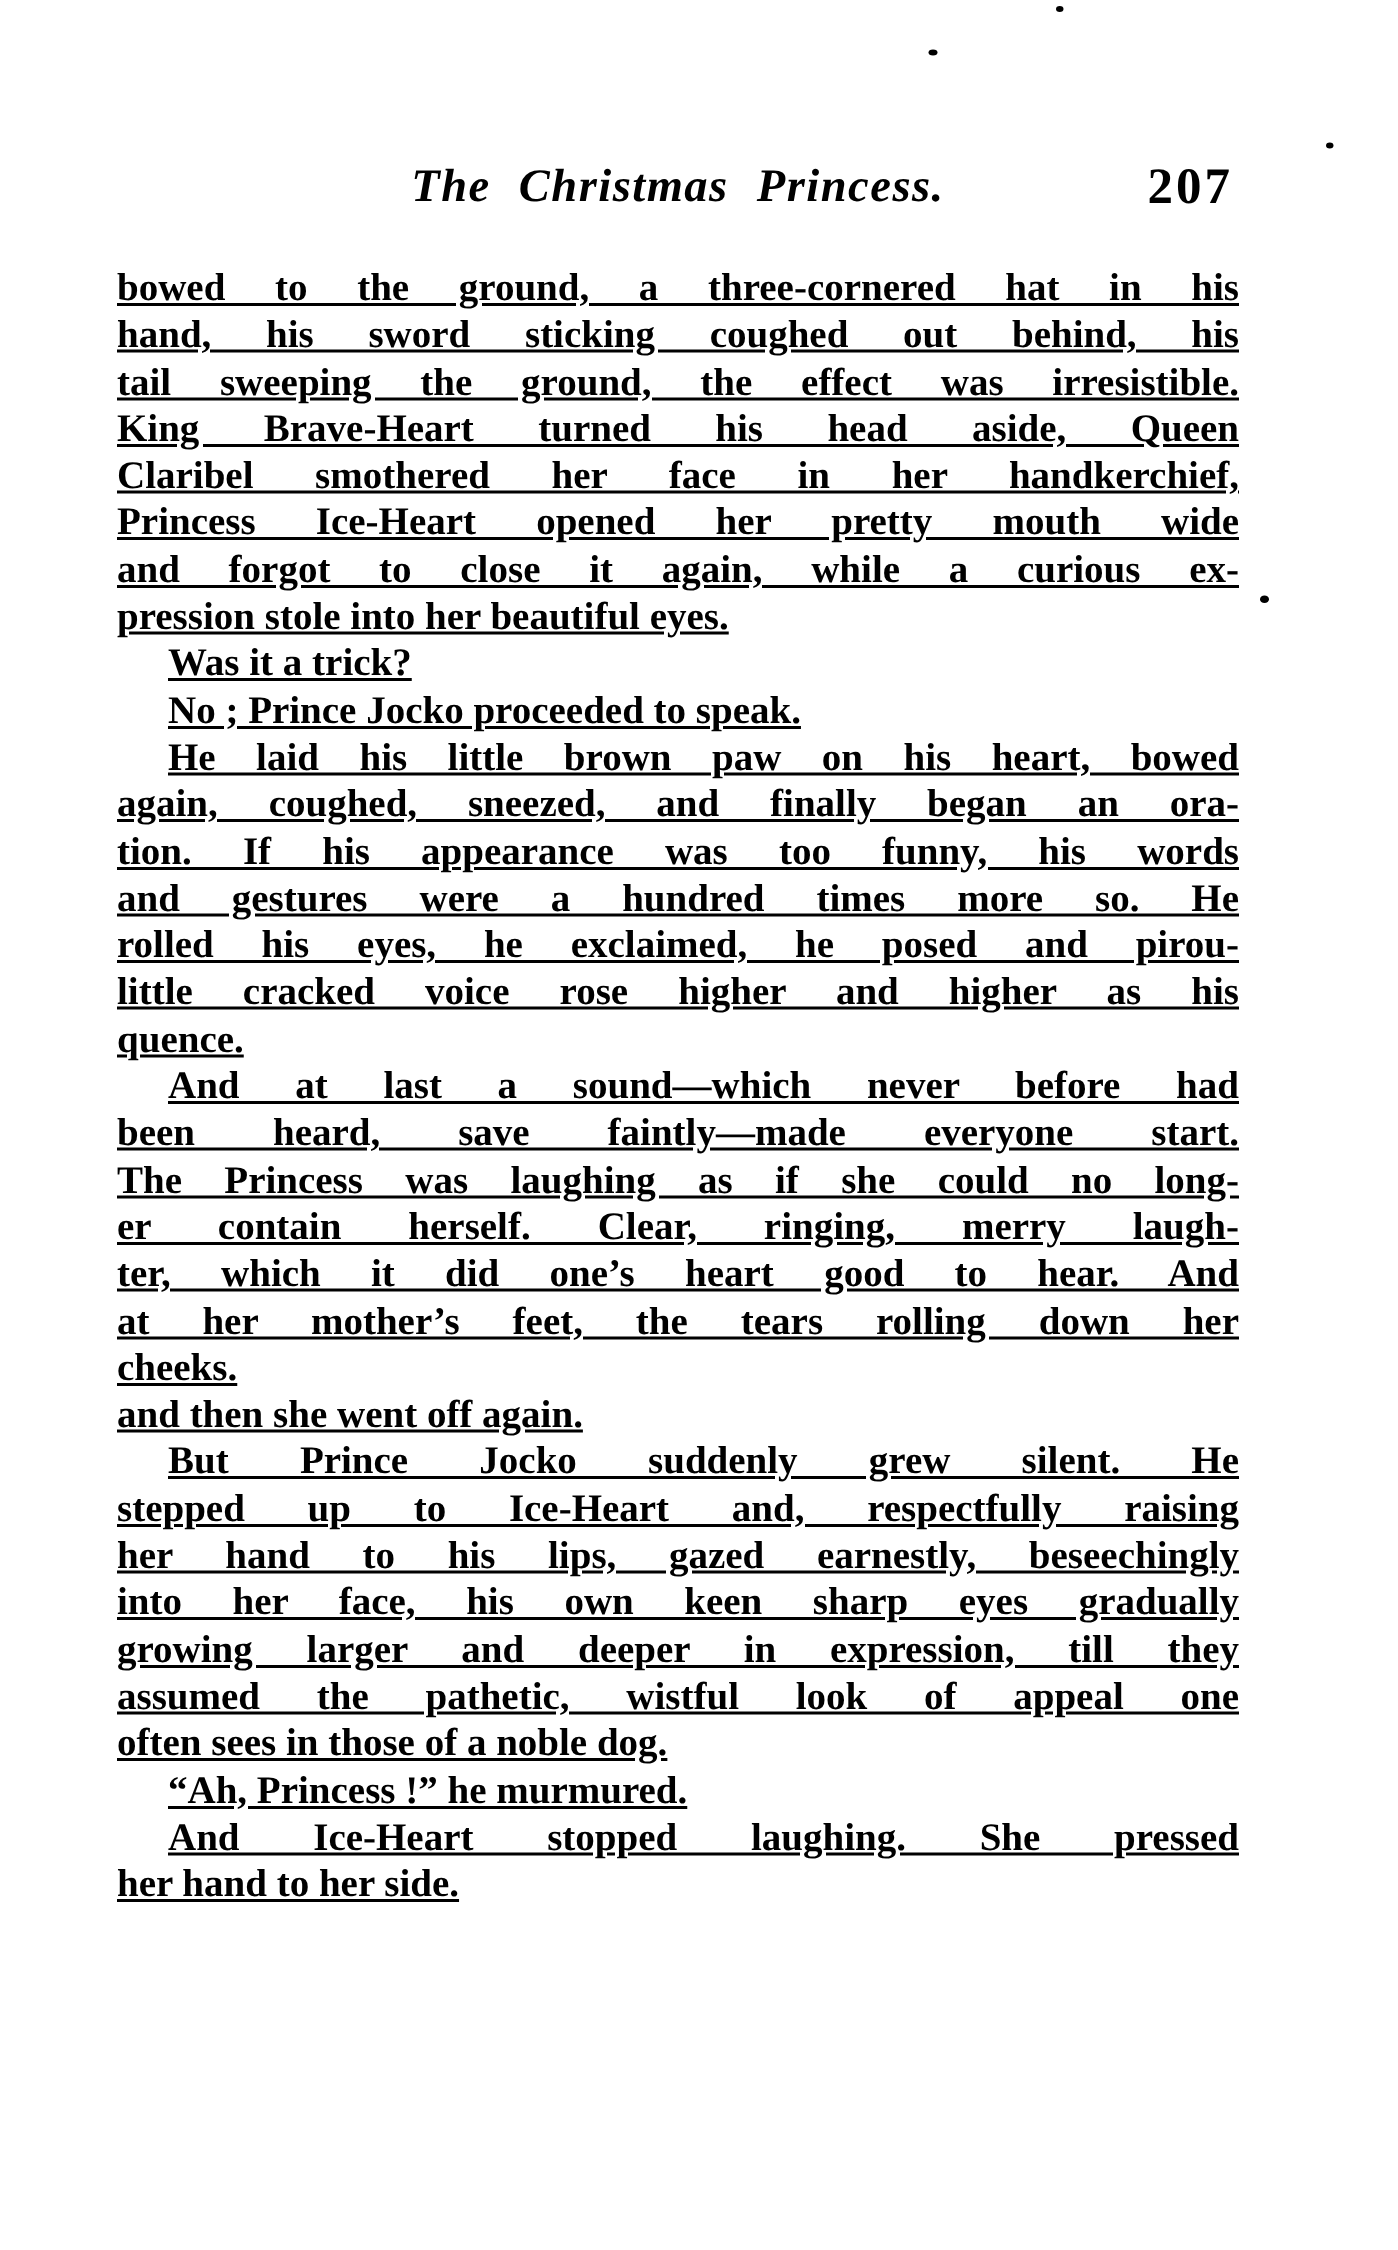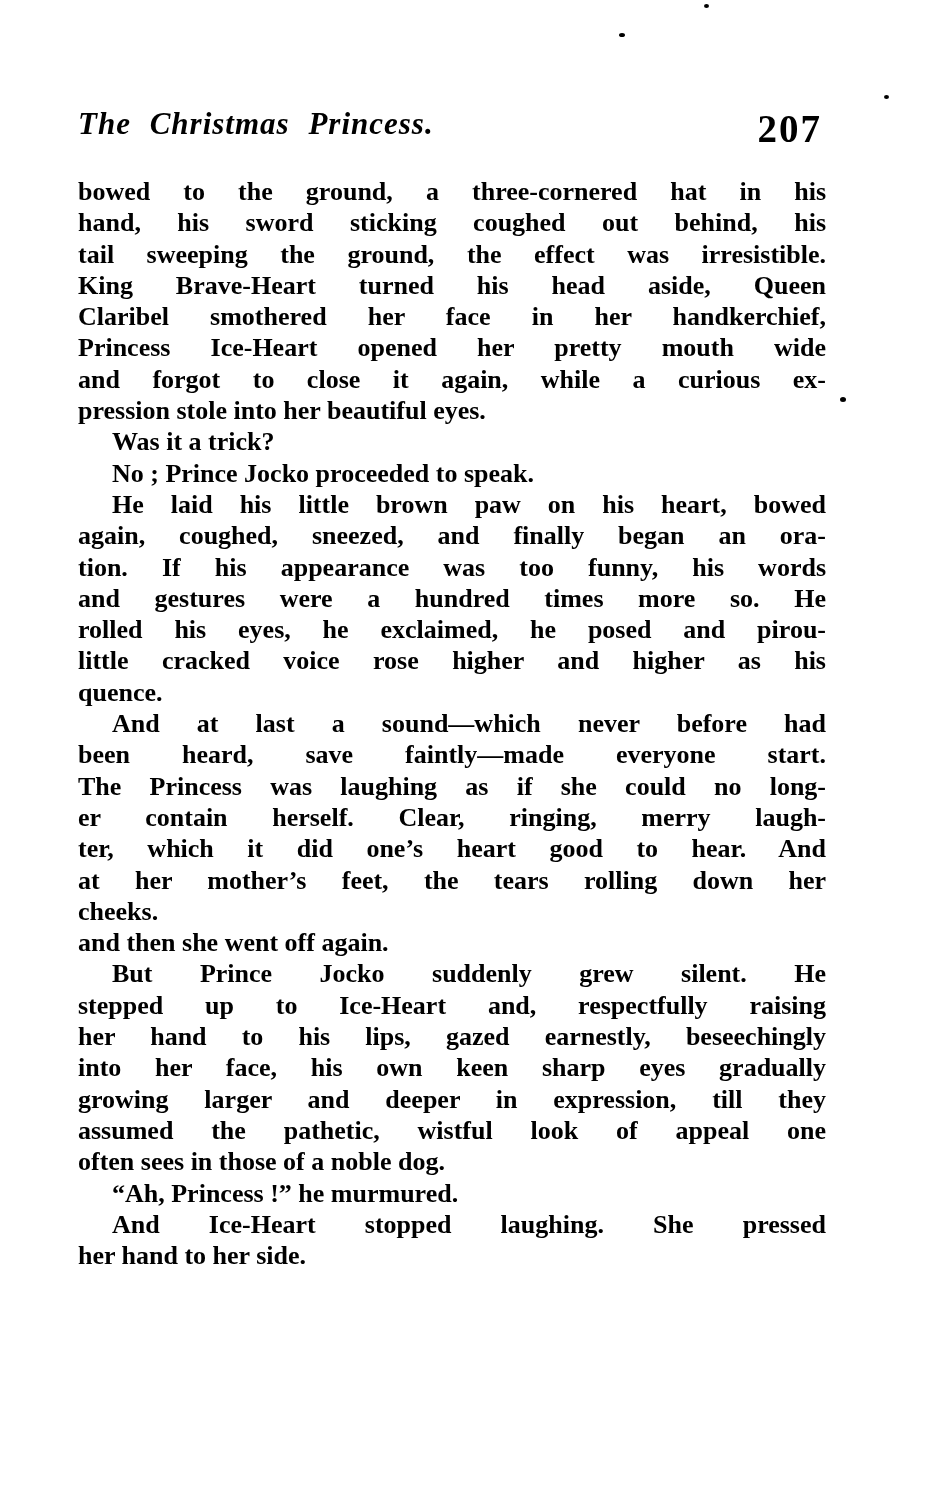--- a/index.html
+++ b/index.html
@@ -15,40 +15,42 @@
   .running-header {
     position: absolute;
     left: 78px;
     top: 106px;
     width: 748px;
     height: 40px;
   }
   .header-title {
     position: absolute;
     left: 0; right: 0;
+    text-align: center;
     font-style: italic;
     font-weight: 700;
     font-size: 31px;
     letter-spacing: 1px;
     word-spacing: 10px;
     white-space: nowrap;
   }
   .header-page-number {
     position: absolute;
     right: 4px;
     top: 0;
     font-weight: 700;
-    font-size: 39px;
+    font-size: 34px;
     letter-spacing: 2px;
   }
   .text-body {
     position: absolute;
     left: 78px;
     top: 176px;
     width: 748px;
+    text-decoration: underline;
   }
   .para { margin: 0; padding: 0; }
   .line {
     font-size: 26px;
     font-weight: 700;
     line-height: 31.3px;
     height: 31.3px;
     white-space: nowrap;
     text-align: justify;
     text-align-last: justify;

